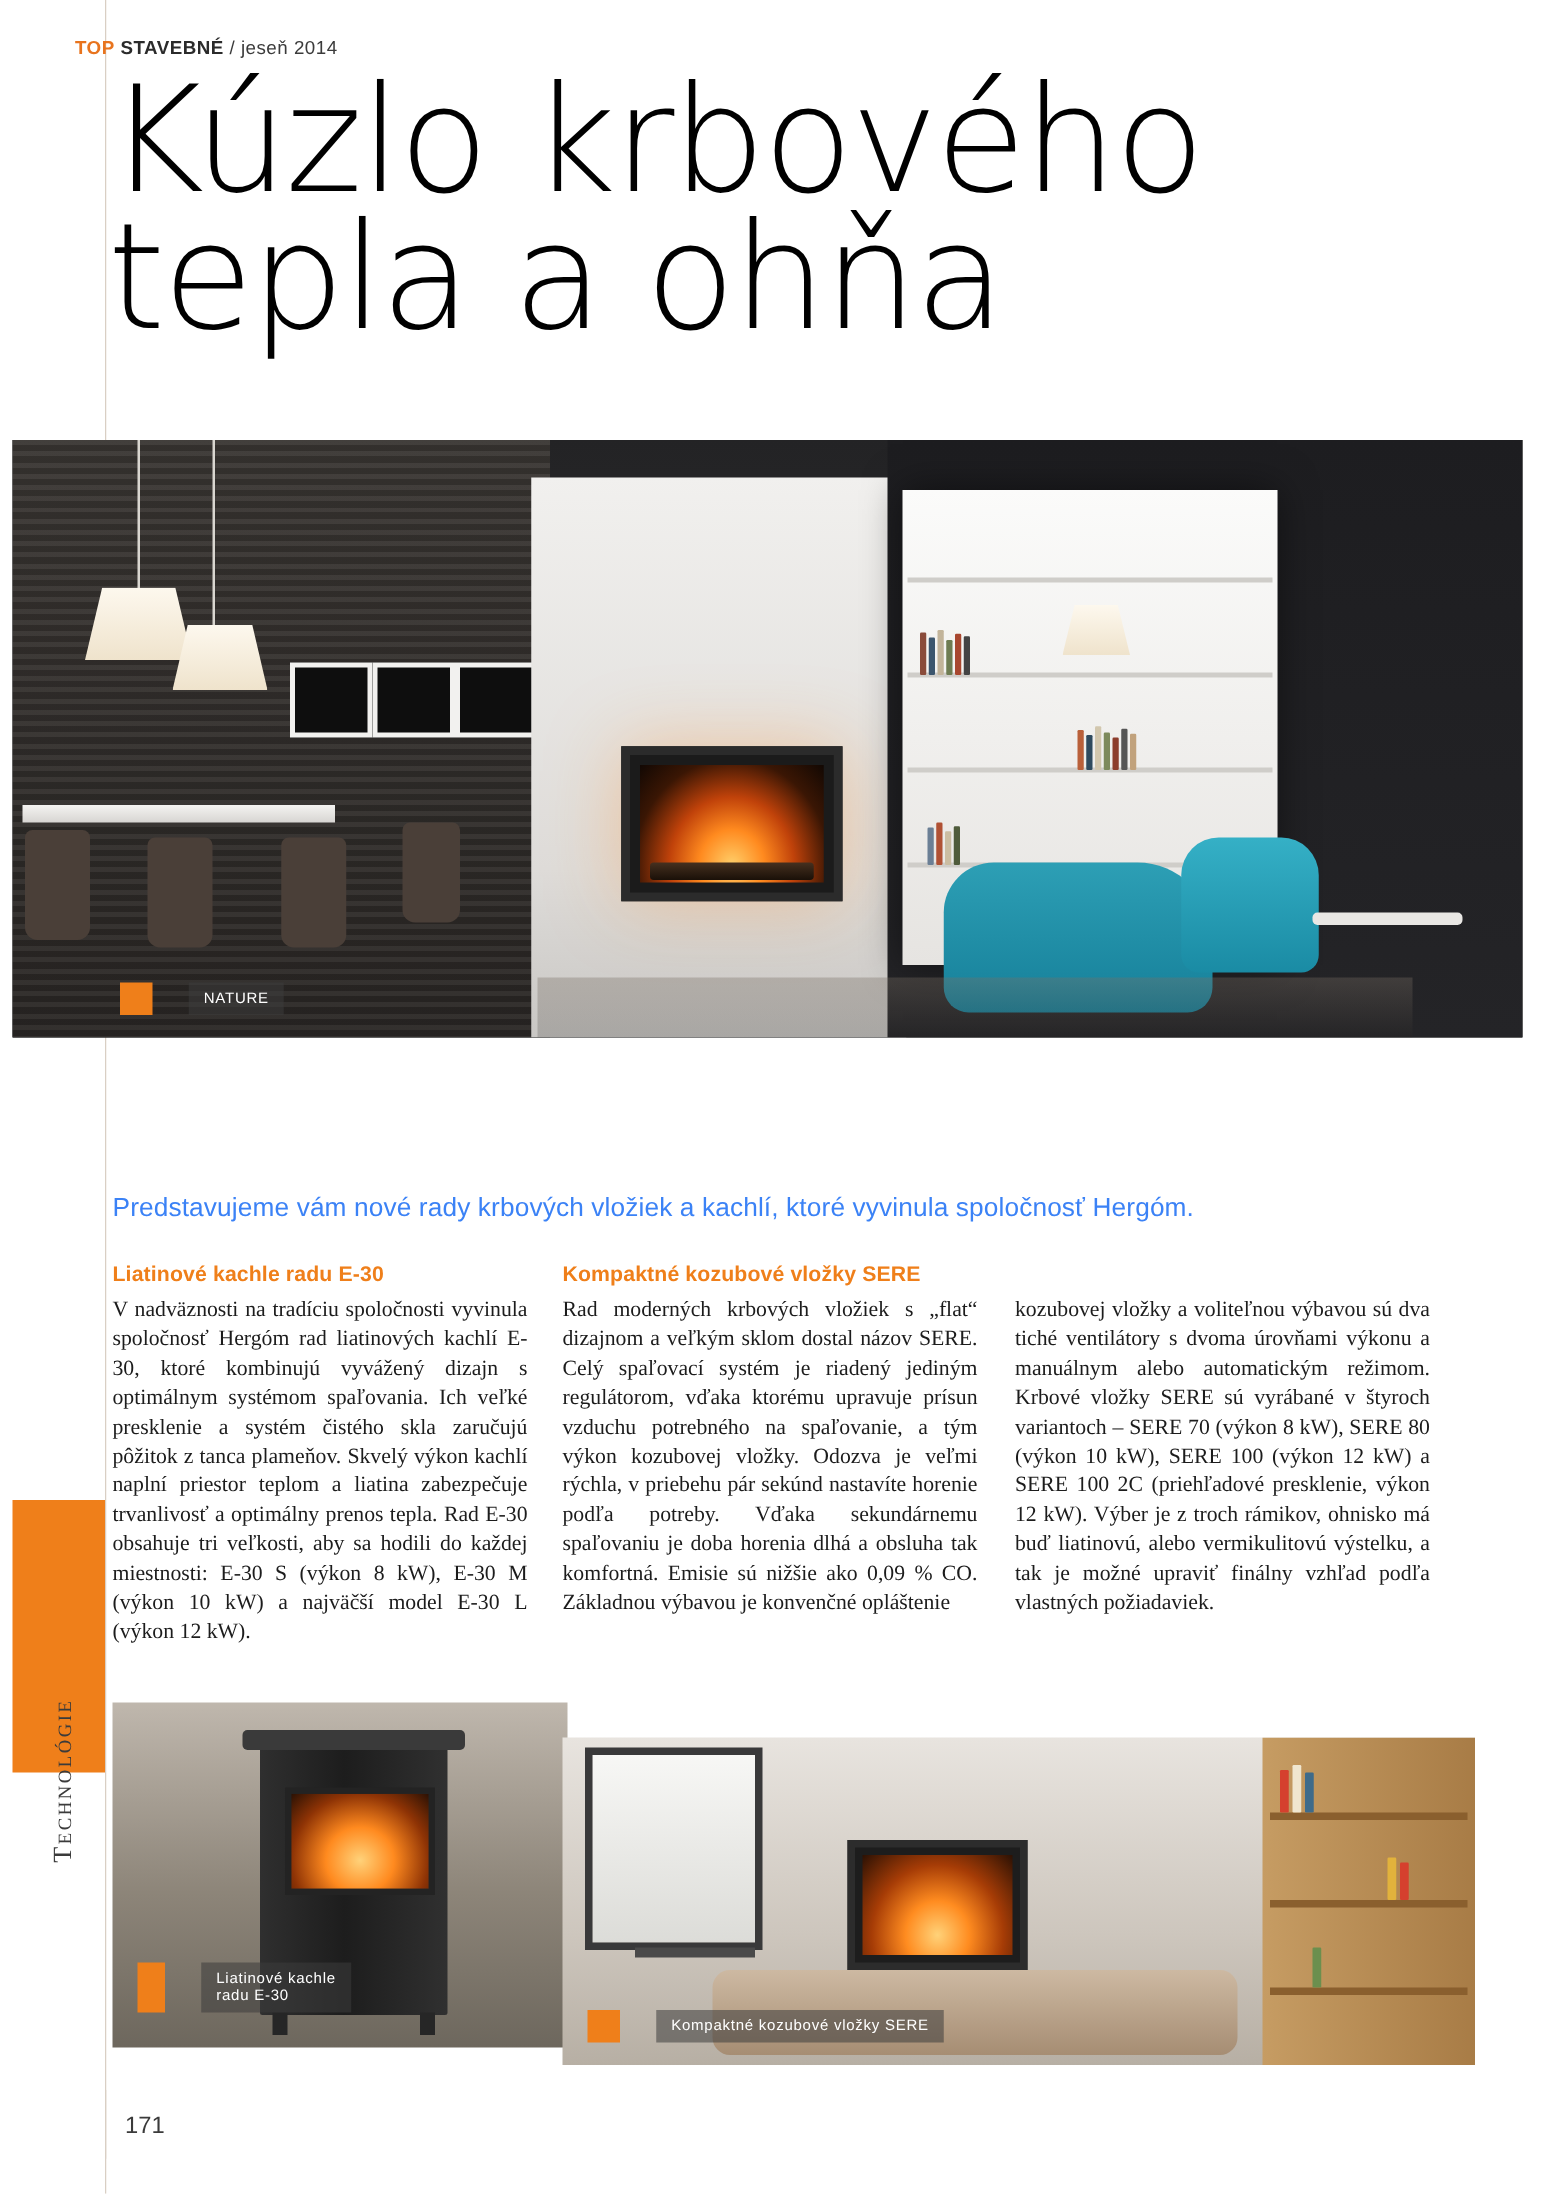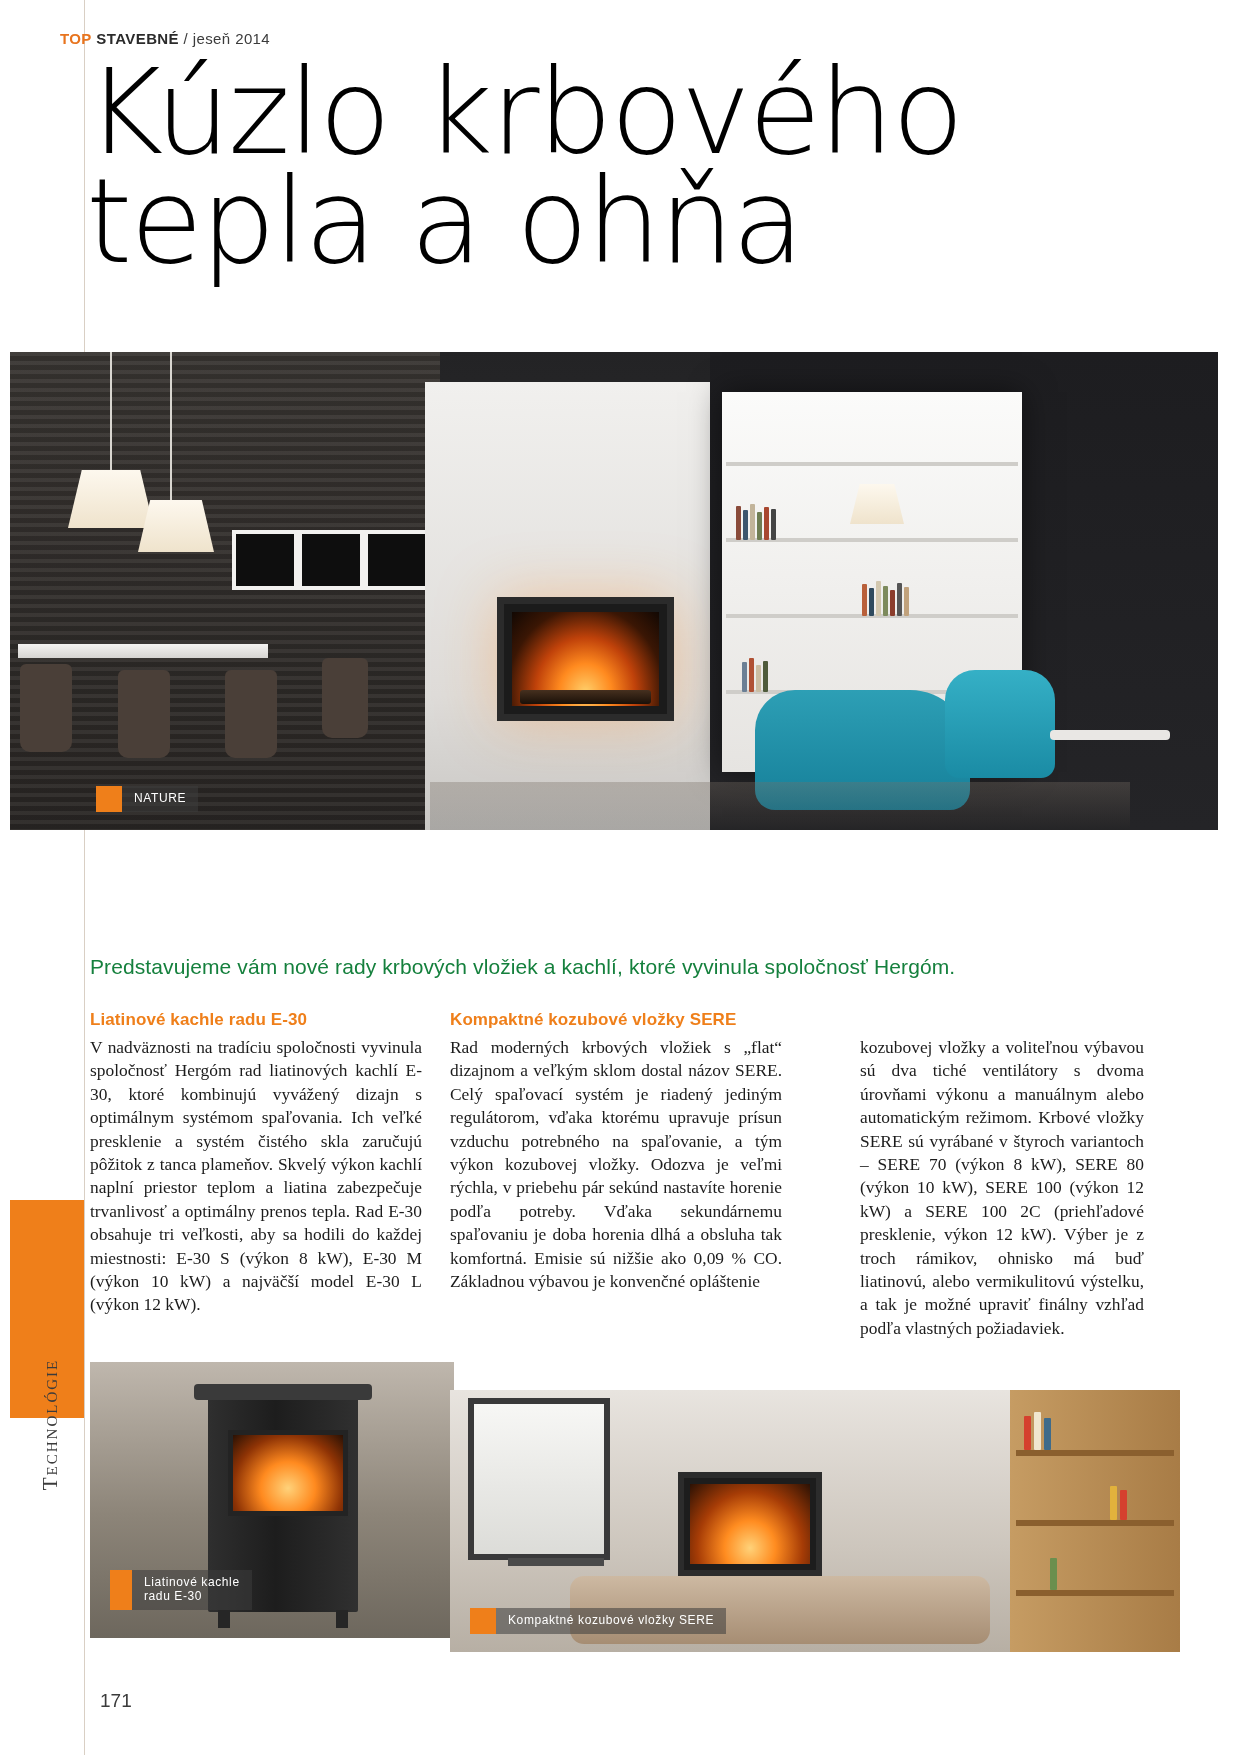--- a/index.html
+++ b/index.html
@@ -169,34 +169,35 @@
     height: 26px;
     display: flex; align-items: center;
     padding: 0 12px;
     background: rgba(60,60,60,0.55);
     color: #ffffff;
     font-family: "Liberation Sans", sans-serif;
     font-size: 12px;
     letter-spacing: .6px;
     white-space: pre-line;
     line-height: 1.15;
+    margin-left: 29px;
   }
   .cap-tag.two .txt { height: 40px; align-items: center; }
   .cap-tag.two { height: 40px; }
   .cap-tag.two .sq { height: 40px; width: 22px; }
 
   
   .intro {
     position: absolute;
     left: 90px;
     top: 955px;
     width: 1090px;
     font-family: "Liberation Sans", sans-serif;
     font-size: 21px;
-    color: #15803d;
+    color: #3b82f6;
     letter-spacing: .1px;
   }
 
   
   .col {
     position: absolute;
     top: 1010px;
     width: 332px;
   }
   .col1 { left: 90px; }
@@ -212,21 +213,21 @@
   }
   .body {
     font-family: "Liberation Serif", serif;
     font-size: 17.4px;
     line-height: 1.345;
     color: #1c1c1c;
     text-align: justify;
     hyphens: manual;
     margin: 0;
   }
-  .col3 .body { padding-top: 26px; margin-left: 48px; }
+  .col3 .body { padding-top: 26px; }
 
   
   .img-e30 {
     position: absolute;
     left: 90px; top: 1362px;
     width: 332px; height: 276px;
     overflow: hidden;
     background: linear-gradient(180deg,#bfb7ad 0%, #8d8579 55%, #6d675d 100%);
     padding-left: 32px;
   }

